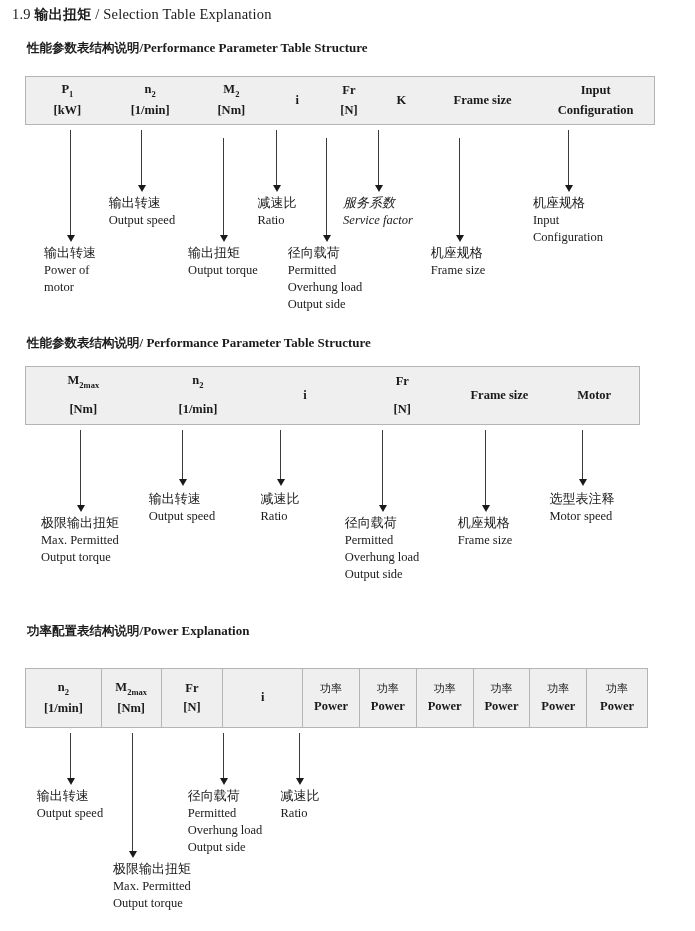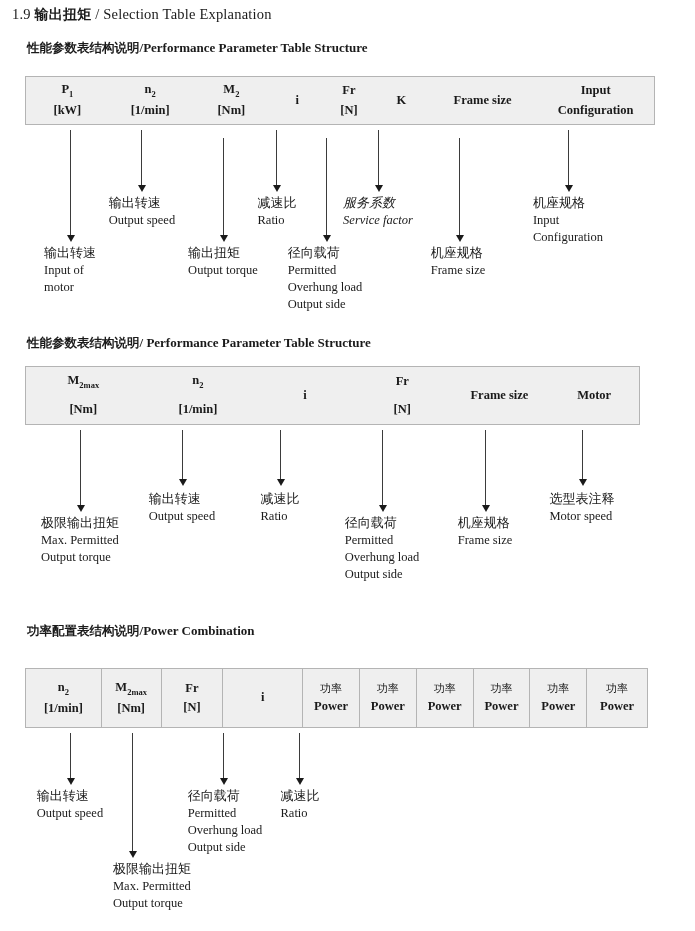--- a/index.html
+++ b/index.html
@@ -193,21 +193,21 @@
   <div class="stem" style="height:97px;"></div>
     <div class="head" style="top:97px;"></div>
 </div>
 <div class="abs arrow" style="left:564px; top:130px; height:62px;">
   <div class="stem" style="height:55px;"></div>
     <div class="head" style="top:55px;"></div>
 </div>
 
 <div class="abs callout" style="left:70px; top:244px; transform:translateX(-50%);">
   <span class="cn">输出转速</span>
-  <span class="en">Input of</span>
+  <span class="en">Power of</span>
   <span class="en">motor</span>
 </div>
 <div class="abs callout" style="left:142px; top:194px; transform:translateX(-50%);">
   <span class="cn">输出转速</span>
   <span class="en">Output speed</span>
 </div>
 <div class="abs callout" style="left:223px; top:244px; transform:translateX(-50%);">
   <span class="cn">输出扭矩</span>
   <span class="en">Output torque</span>
 </div>
@@ -310,21 +310,21 @@
 <div class="abs callout" style="left:485px; top:514px; transform:translateX(-50%);">
   <span class="cn">机座规格</span>
   <span class="en">Frame size</span>
 </div>
 <div class="abs callout" style="left:582px; top:490px; transform:translateX(-50%);">
   <span class="cn">选型表注释</span>
   <span class="en">Motor speed</span>
 </div>
 
 <div class="abs sec-head" style="left:27px; top:623px;">
-  <span class="cn">功率配置表结构说明</span><span class="en">/</span><span class="en">Power Combination</span>
+  <span class="cn">功率配置表结构说明</span><span class="en">/</span><span class="en">Power Explanation</span>
 </div>
 
 <div class="abs tbl gridded" id="t3" style="left:25px; top:668px; width:623px; height:60px;">
   <div class="cell" style="width:76px;">
     <span class="l1">n<sub>2</sub></span>
     <span class="l2">[1/min]</span>
   </div>
   <div class="cell" style="width:60px;">
     <span class="l1">M<sub>2max</sub></span>
     <span class="l2">[Nm]</span>

